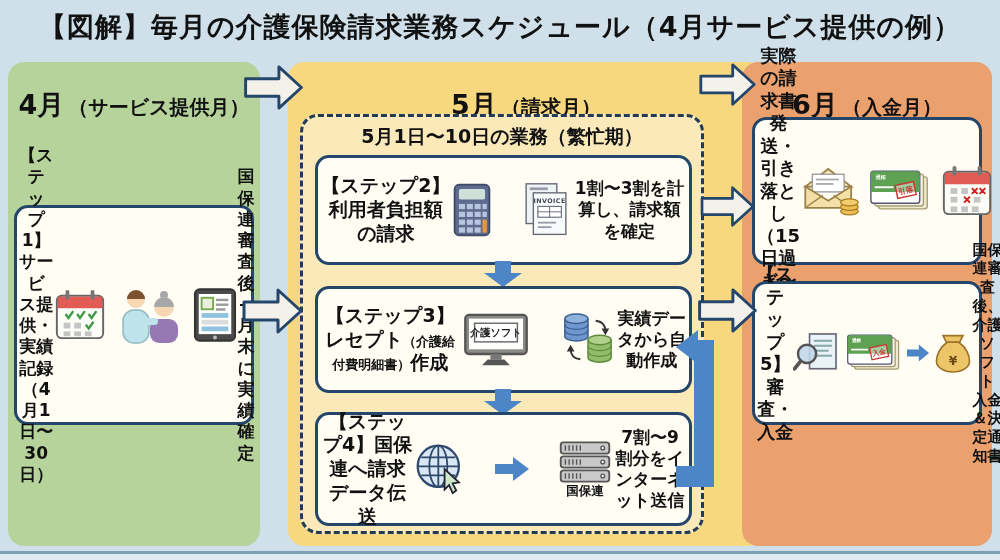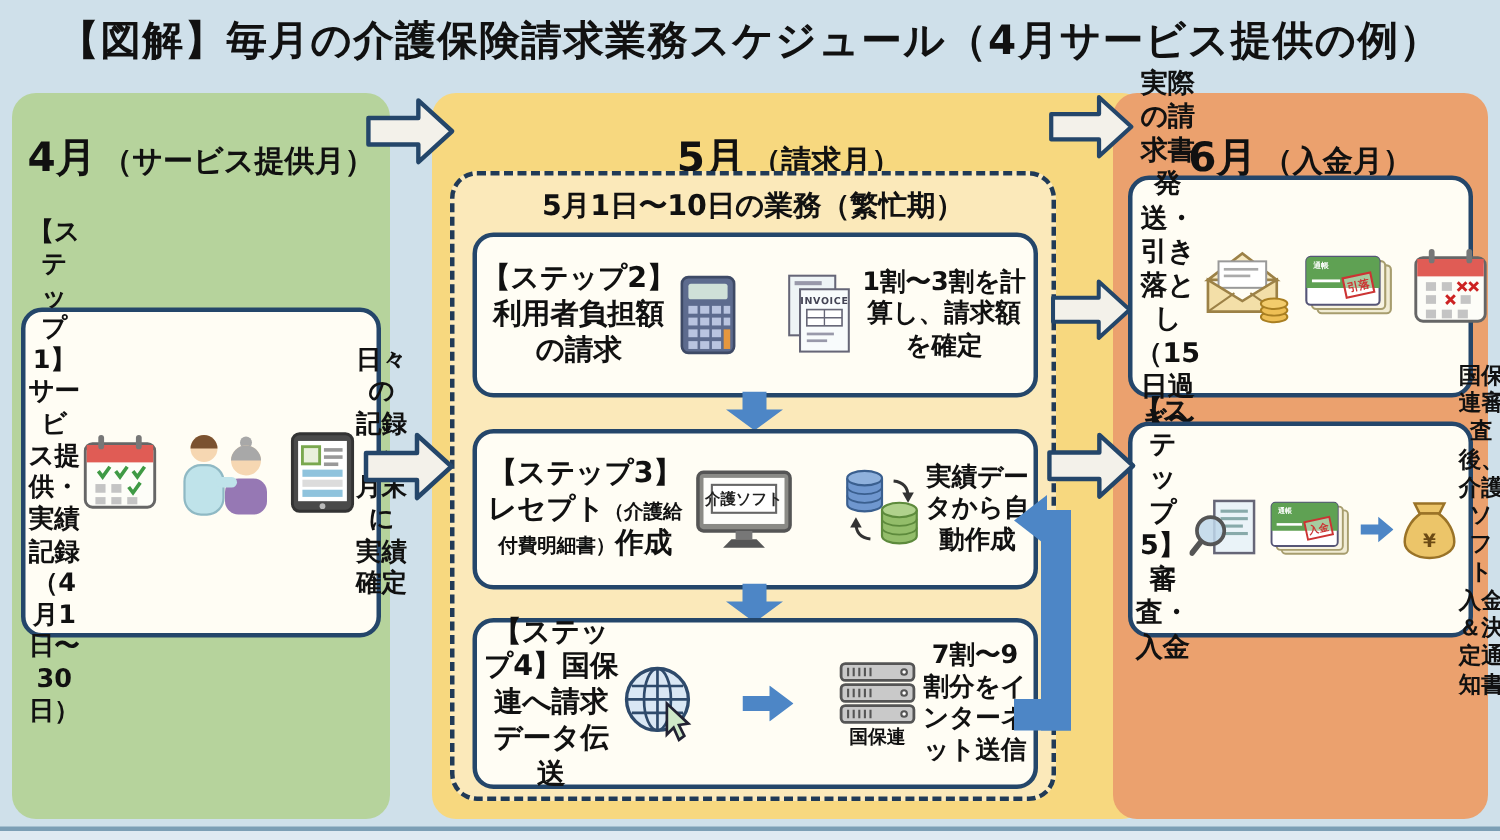--- a/index.html
+++ b/index.html
@@ -96,21 +96,21 @@
         <rect x="24" y="12" width="13" height="2.5" fill="#999"></rect>
           <rect x="24" y="17" width="13" height="2.5" fill="#999"></rect>
           <rect x="24" y="22" width="10" height="2.5" fill="#999"></rect>
         <rect x="9" y="27" width="28" height="5" fill="#8fc3dd"></rect>
         <rect x="9" y="34" width="28" height="5" fill="#dcdcdc"></rect>
         <rect x="9" y="41" width="28" height="5" fill="#8fc3dd"></rect>
         <circle cx="23" cy="52.5" r="2" fill="#bbb"></circle>
       </svg>
     </div>
     <div>
-      <div class="t17">日々の記録</div>
+      <div class="t17">国保連審査後</div>
       <div class="t17">→ 月末に実績確定</div>
     </div>
   </div>
 </section>
 
 <section class="col col-may">
   <div class="col-header">
     <span class="month">5月</span>
       <span class="mlabel">（請求月）</span>
   </div>

